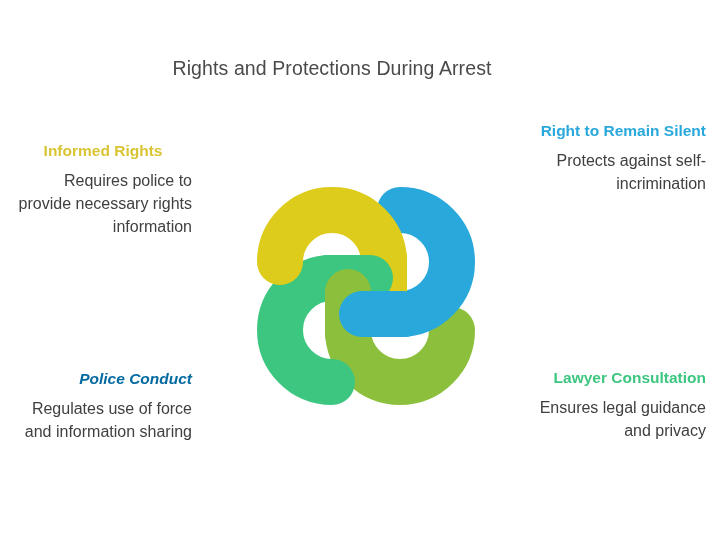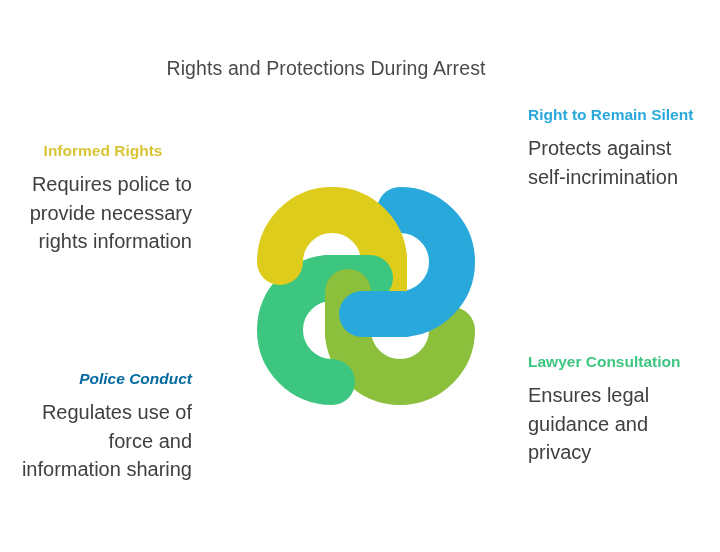--- a/index.html
+++ b/index.html
@@ -17,50 +17,50 @@
 
   #infographic {
     position: absolute;
     inset: 0;
   }
 
   
   #page-title {
     position: absolute;
     top: 44px;
-    left: 0;
+    left: 6px;
     width: 652px;
     text-align: center;
     font-size: 19.5px;
     font-weight: 400;
     color: #4a4a4a;
     letter-spacing: 0.1px;
   }
 
   
   .callout {
     position: absolute;
     width: 178px;
   }
   .callout-heading {
     font-size: 15.5px;
     font-weight: bold;
     line-height: 1.32;
     margin: 0 0 9px 0;
   }
   .callout-body {
-    font-size: 20px;
+    font-size: 16px;
     font-weight: 400;
     line-height: 1.42;
     color: #404040;
     margin: 0;
   }
 
   .callout.align-right { text-align: right; }
-  .callout.align-left  { text-align: left;  }
+  .callout.align-left  { text-align: right; margin-top: 16px;  }
 
   #callout-informed-rights { left: 14px;  top: 141px; }
   #callout-police-conduct  { left: 14px;  top: 369px; }
   #callout-remain-silent   { left: 528px; top: 105px; }
   #callout-lawyer          { left: 528px; top: 352px; }
 
   
   #knot-graphic {
     position: absolute;
     left: 220px;

